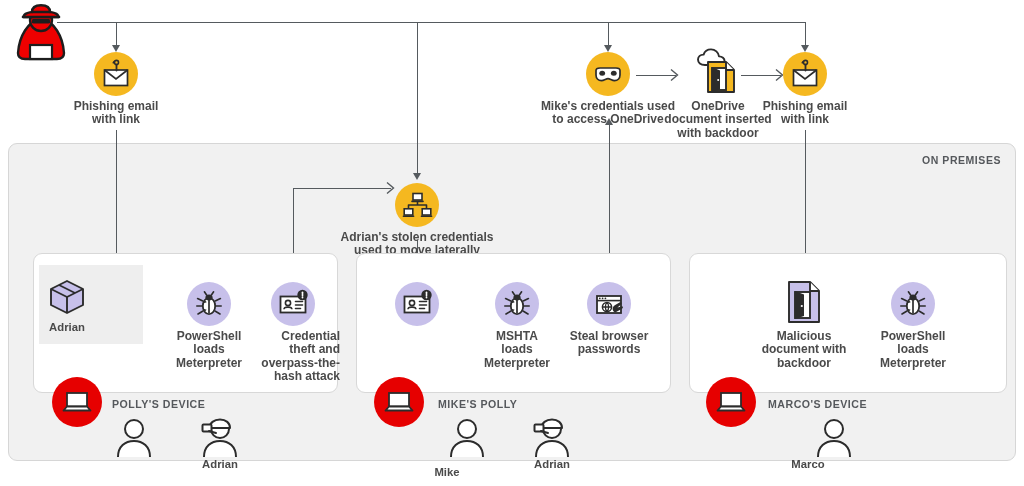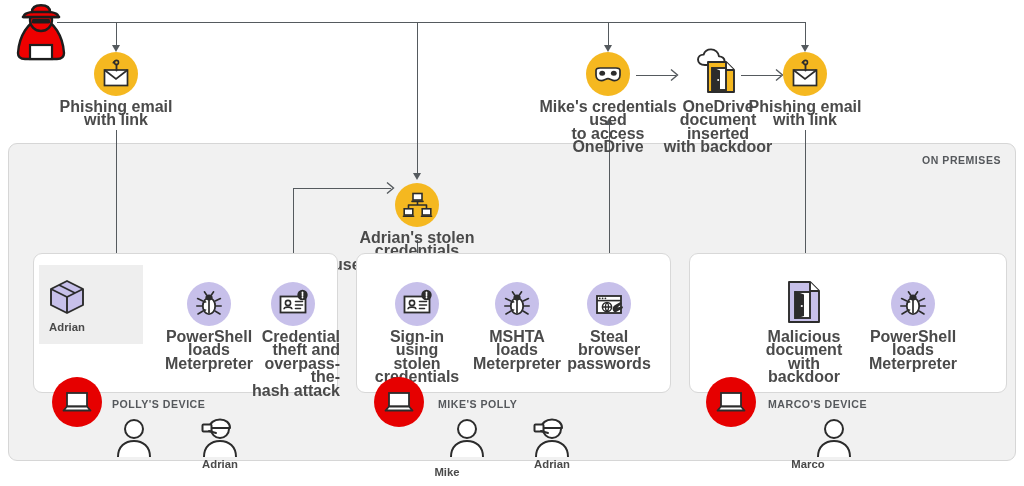--- a/index.html
+++ b/index.html
@@ -66,21 +66,21 @@
   .node{position:absolute;text-align:center;}
   .circle{
     width:44px;height:44px;border-radius:50%;
     margin:0 auto;
     display:flex;align-items:center;justify-content:center;
     box-sizing:border-box;
   }
   .circle.amber{background:#f5b820;}
   .circle.lav{background:#c7c0ea;}
   .caption{
-    font-size:16px;
+    font-size:12px;
     line-height:13.4px;
     color:#4a4a4a;
     margin-top:4px;
     font-weight:bold;
     white-space:pre-line;
   }
   .label-sm{
     font-size:11.3px;line-height:13.4px;color:#4a4a4a;font-weight:bold;margin-top:3px;
   }
   .devname{
@@ -334,22 +334,20 @@
       <svg width="30" height="30" viewBox="0 0 30 30">
         <rect x="2.5" y="7.5" width="25" height="16" fill="#ffffff" stroke="#2c2c2c" stroke-width="1.8"></rect>
         <circle cx="10" cy="14" r="2.6" fill="none" stroke="#2c2c2c" stroke-width="1.6"></circle>
         <path d="M6 20.2 C6 17.4 13.9 17.4 13.9 20.2" fill="none" stroke="#2c2c2c" stroke-width="1.6"></path>
         <path d="M17.5 12.5 L24.5 12.5 M17.5 16 L24.5 16 M17.5 19.5 L22.5 19.5" stroke="#2c2c2c" stroke-width="1.6" stroke-linecap="round"></path>
         <circle cx="24.5" cy="6" r="5.2" fill="#2c2c2c"></circle>
         <path d="M24.5 3.3 L24.5 6.9" stroke="#ffffff" stroke-width="1.6" stroke-linecap="round"></path>
         <circle cx="24.5" cy="8.5" r="0.9" fill="#ffffff"></circle>
       </svg>
     </div>
-    <div class="caption">Sign-in using
-stolen credentials</div>
   </div>
 
   <div class="node" style="left:473px; top:282px; width:88px;">
     <div class="circle lav">
       <svg width="28" height="28" viewBox="0 0 28 28">
         <ellipse cx="14" cy="16" rx="6.2" ry="8.2" fill="#ffffff" stroke="#2c2c2c" stroke-width="1.8"></ellipse>
         <ellipse cx="14" cy="7.6" rx="3.6" ry="3" fill="#2c2c2c"></ellipse>
         <path d="M11.6 5 L9.4 1.8 M16.4 5 L18.6 1.8" stroke="#2c2c2c" stroke-width="1.6" stroke-linecap="round"></path>
         <path d="M7.8 11 L2.6 8.6 M7.4 16 L1.8 16 M8 21 L3 24 M20.2 11 L25.4 8.6 M20.6 16 L26.2 16 M20 21 L25 24" stroke="#2c2c2c" stroke-width="1.6" stroke-linecap="round"></path>
         <path d="M14 9.5 L14 23" stroke="#2c2c2c" stroke-width="1.7"></path>

